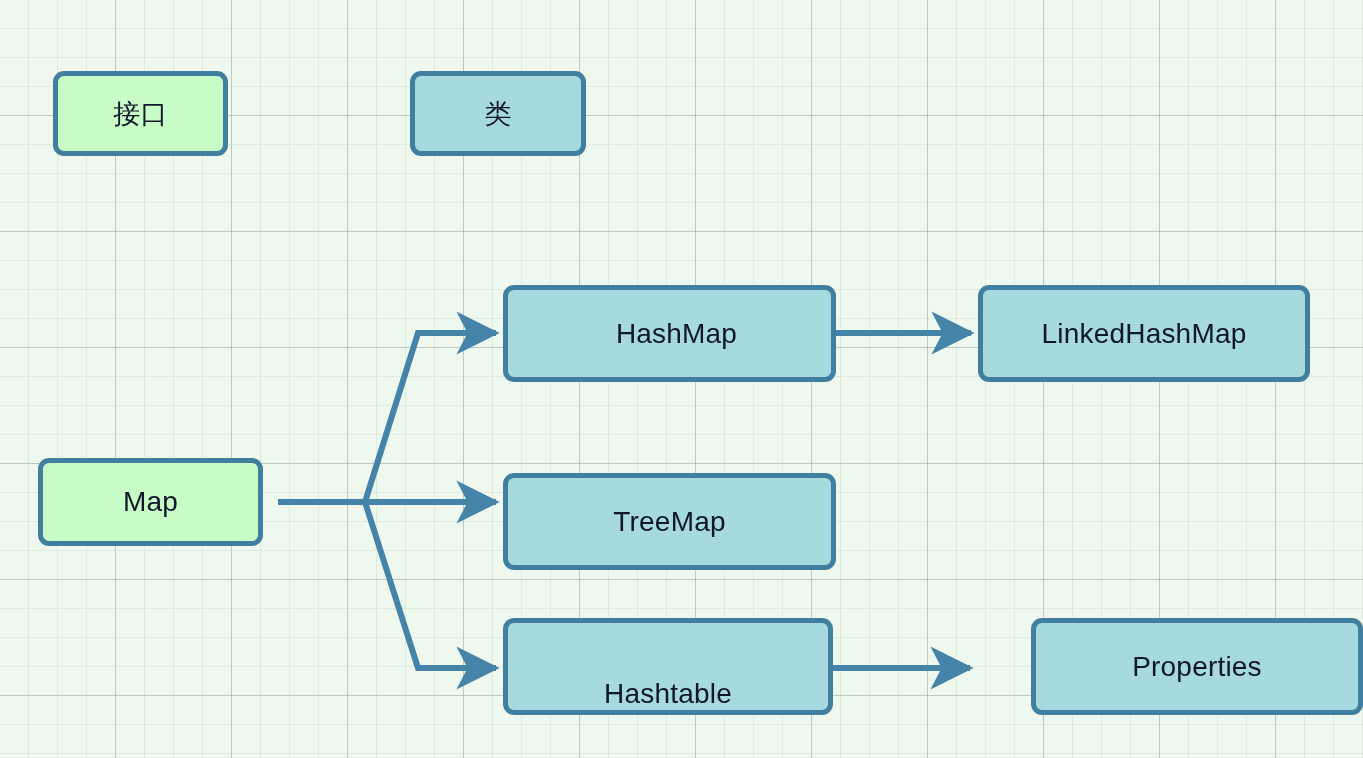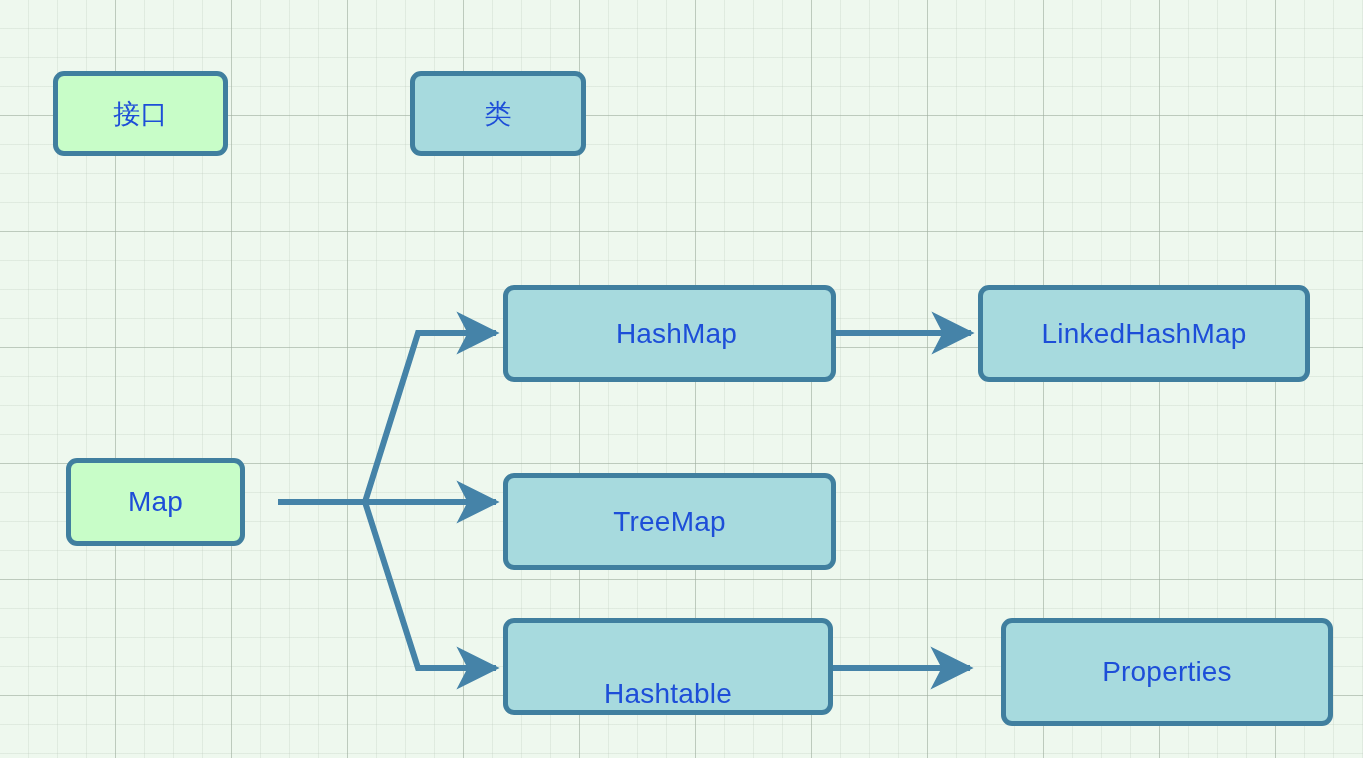--- a/index.html
+++ b/index.html
@@ -38,21 +38,21 @@
     pointer-events: none;
   }
 
   .node {
     position: absolute;
     display: flex;
     align-items: center;
     justify-content: center;
     border: 5px solid #407f9f;
     border-radius: 11px;
-    color: #1d4ed8;
+    color: #0f172a;
     letter-spacing: 0.2px;
     white-space: nowrap;
   }
   .node.iface { background: #c8fdc8; }
   .node.klass { background: #a7dade; }
 
   .legend-node { font-size: 27px; }
   .diagram-node { font-size: 28px; }
 </style>
 </head>
@@ -81,37 +81,37 @@
   </svg>
 
   <div class="node iface legend-node" style="left:53px; top:71px; width:175px; height:85px;">
     <span>接口</span>
   </div>
 
   <div class="node klass legend-node" style="left:410px; top:71px; width:176px; height:85px;">
     <span>类</span>
   </div>
 
-  <div class="node iface diagram-node" style="left:66px; top:458px; width:179px; height:88px;">
+  <div class="node iface diagram-node" style="left:38px; top:458px; width:225px; height:88px;">
     <span>Map</span>
   </div>
 
   <div class="node klass diagram-node" style="left:503px; top:285px; width:333px; height:97px;padding-left:14px;">
     <span>HashMap</span>
   </div>
 
   <div class="node klass diagram-node" style="left:503px; top:453px; width:333px; height:97px;margin-top:20px;">
     <span>TreeMap</span>
   </div>
 
   <div class="node klass diagram-node" style="left:503px; top:618px; width:330px; height:97px;align-items:flex-end;">
     <span>Hashtable</span>
   </div>
 
   <div class="node klass diagram-node" style="left:978px; top:285px; width:332px; height:97px;text-align:right;">
     <span>LinkedHashMap</span>
   </div>
 
-  <div class="node klass diagram-node" style="left:1001px; top:618px; width:332px; height:108px;">
+  <div class="node klass diagram-node" style="left:1031px; top:618px; width:332px; height:97px;">
     <span>Properties</span>
   </div>
 
 </div>
 
 </body></html>

